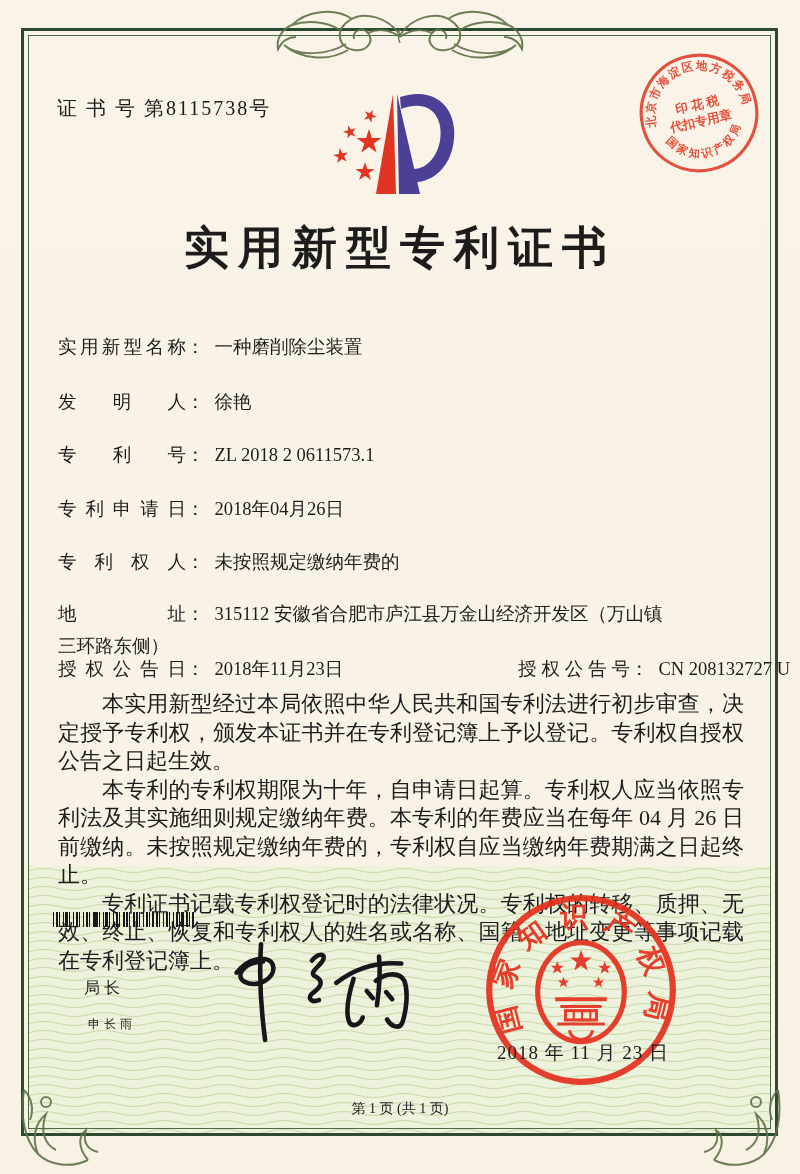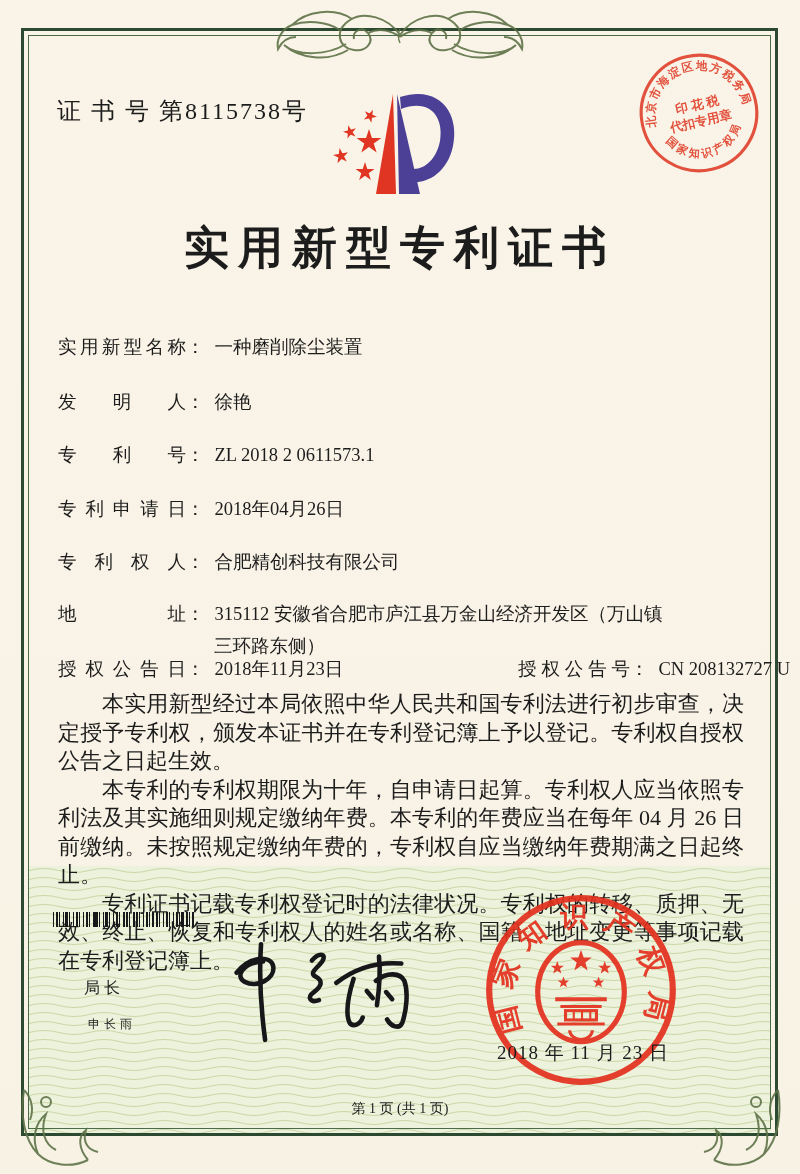--- a/index.html
+++ b/index.html
@@ -9,30 +9,30 @@
     background:#efe9da;
   }
   .page{
     position:relative;width:800px;height:1174px;overflow:hidden;
     background:linear-gradient(180deg,#f9f4e7 0%,#f8f3e6 60%,#f7f2e4 100%);
     color:#1c1c1c;
   }
   .frame-outer{position:absolute;left:21px;top:28px;right:22px;bottom:38px;border:3px solid #2c4a32;pointer-events:none;}
   .frame-inner{position:absolute;left:28px;top:35px;right:29px;bottom:45px;border:1px solid #4a6a48;pointer-events:none;}
   .waves{position:absolute;left:29px;top:866px;}
-  .cert-no{position:absolute;left:57px;top:95px;font-size:24px;letter-spacing:2px;}
+  .cert-no{position:absolute;left:57px;top:95px;font-size:20px;letter-spacing:2px;}
   .logo{position:absolute;left:330px;top:84px;}
   .doc-title{position:absolute;left:0;top:218px;width:100%;text-align:center;font-size:45px;font-weight:bold;letter-spacing:9px;}
   .stamp{position:absolute;left:636px;top:50px;transform:rotate(-13deg);opacity:.9;}
   .frow{position:absolute;left:58px;font-size:18.5px;white-space:nowrap;}
   .flabel{display:inline-block;width:128px;text-align:justify;text-align-last:justify;-moz-text-align-last:justify;}
   .flabel2{display:inline-block;width:112px;text-align:justify;text-align-last:justify;-moz-text-align-last:justify;}
   .fcolon{display:inline-block;}
   .fvalue{margin-left:10px;}
-  .addr2{margin-left:156px;margin-top:7px;}
+  .addr2{margin-top:7px;}
   .pair-right{position:absolute;left:460px;top:0;}
   .bodytext{position:absolute;left:58px;top:690px;width:686px;font-size:22px;line-height:28.5px;text-align:justify;}
   .bodytext p{margin:0;text-indent:2em;}
   .barcode{position:absolute;left:53px;top:912px;width:141px;height:15px;
     background:
       repeating-linear-gradient(90deg,#18181a 0 1px,transparent 1px 3px,#18181a 3px 5px,transparent 5px 6px,#18181a 6px 7px,transparent 7px 10px),
       repeating-linear-gradient(90deg,transparent 0 12px,#18181a 12px 14px,transparent 14px 23px,#18181a 23px 24px,transparent 24px 29px);
   }
   .officer-title{position:absolute;left:84px;top:978px;font-size:16px;letter-spacing:4px;}
   .officer-name{position:absolute;left:88px;top:1016px;font-size:12px;letter-spacing:4px;}
@@ -145,21 +145,21 @@
   <div class="frow" style="top:334px">
     <span class="flabel">实用新型名称</span><span class="fcolon">：</span><span class="fvalue">一种磨削除尘装置</span>
   </div>
   <div class="frow" style="top:442px">
     <span class="flabel">专利号</span><span class="fcolon">：</span><span class="fvalue">ZL 2018 2 0611573.1</span>
   </div>
   <div class="frow" style="top:496px">
     <span class="flabel">专利申请日</span><span class="fcolon">：</span><span class="fvalue">2018年04月26日</span>
   </div>
   <div class="frow" style="top:549px">
-    <span class="flabel">专利权人</span><span class="fcolon">：</span><span class="fvalue">合肥精创科技有限公司</span>
+    <span class="flabel">专利权人</span><span class="fcolon">：</span><span class="fvalue">未按照规定缴纳年费的</span>
   </div>
   <div class="frow" style="top:601px">
     <div>
       <span class="flabel">地址</span><span class="fcolon">：</span><span class="fvalue">315112 安徽省合肥市庐江县万金山经济开发区（万山镇</span>
     </div>
     <div class="addr2">三环路东侧）</div>
   </div>
   <div class="frow" style="top:656px">
     <span class="flabel">授权公告日</span><span class="fcolon">：</span><span class="fvalue">2018年11月23日</span>
     <span class="pair-right">

